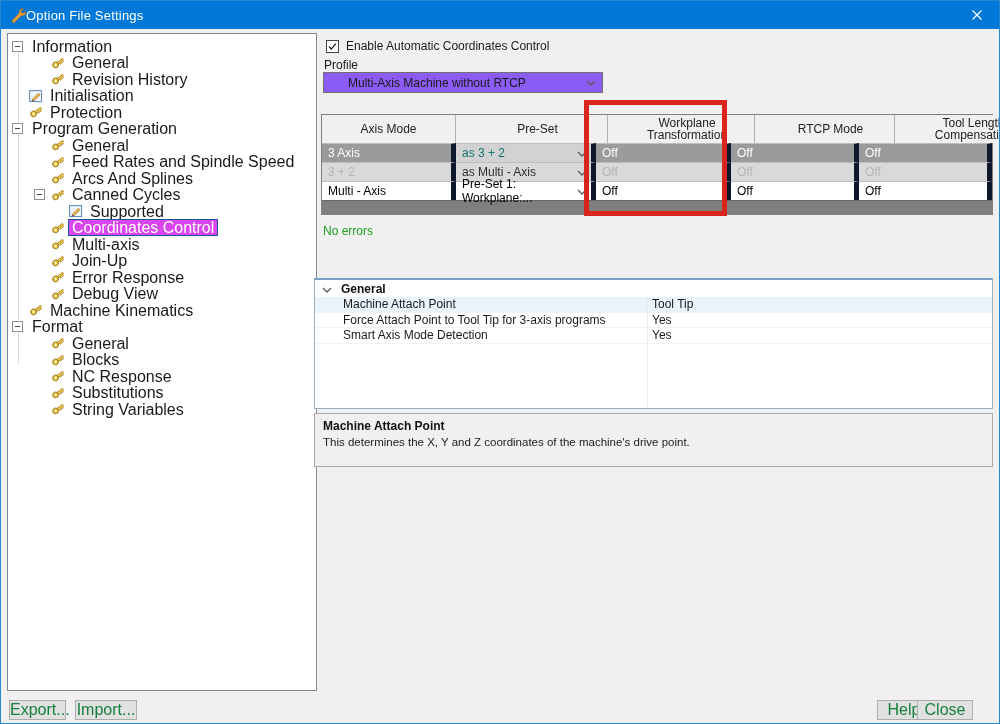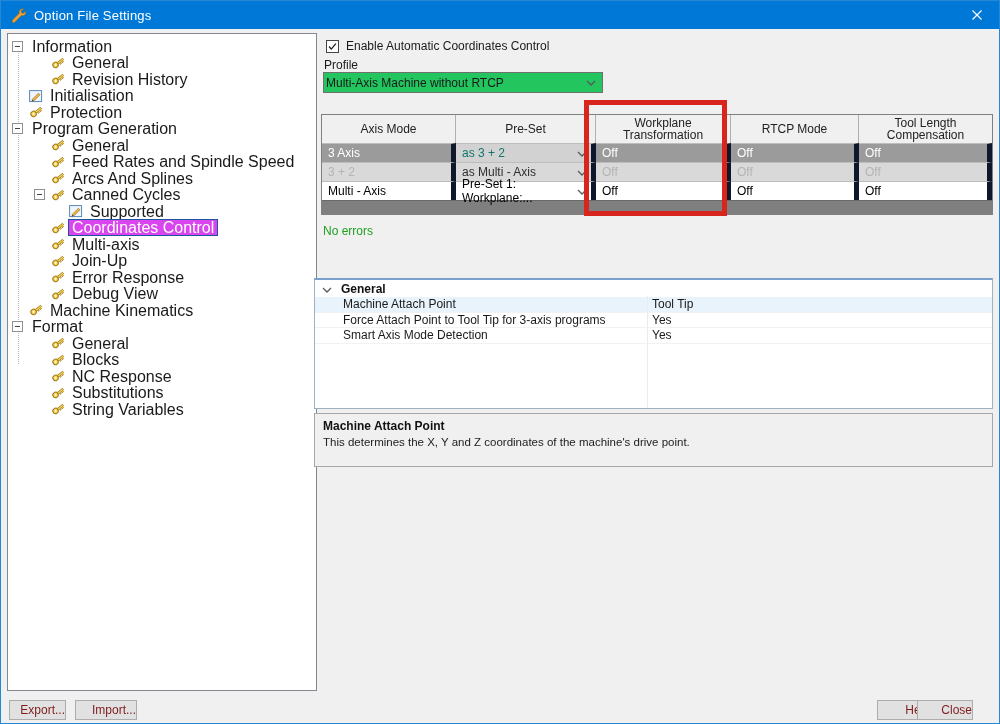--- a/index.html
+++ b/index.html
@@ -4,21 +4,21 @@
 <style>
   * { margin:0; padding:0; box-sizing:border-box; }
   html,body { width:1000px; height:724px; font-family:"Liberation Sans", sans-serif; }
   #window { position:relative; width:1000px; height:724px; background:#f0f0f0;
             border:1px solid #2688d4; overflow:hidden; }
 
   
   .titlebar { position:absolute; left:0; top:0; width:100%; height:28px; background:#0078d7;
               display:flex; align-items:center; color:#fff; }
   .titlebar .app-icon { width:16px; height:16px; margin-left:9px; }
-  .titlebar .title { font-size:13px; margin-left:8px; letter-spacing:.2px; }
+  .titlebar .title { font-size:13px; letter-spacing:.2px; }
   .close-btn { position:absolute; right:0; top:0; width:45px; height:28px; display:flex;
                align-items:center; justify-content:center; cursor:pointer; }
 
   
   .tree-panel { position:absolute; left:6px; top:32px; width:310px; height:658px;
                 background:#fff; border:1px solid #828790; overflow:hidden; font-size:16px; }
   .tree-guide { position:absolute; left:10px; top:10px; height:320px; border-left:1px dotted #b8b8b8; }
   .tree { position:absolute; left:0; top:4px; width:100%; }
   .tnode { position:relative; height:16.5px; display:flex; align-items:center; white-space:nowrap; color:#1a1a1a; }
   .tnode .exp { width:11px; height:11px; border:1px solid #8f8f8f; background:#fff; position:relative;
@@ -33,30 +33,30 @@
   .tlabel { padding:0 3px; line-height:15px; }
   .tnode.selected .tlabel { background:#d946ef; color:#fff; outline:1px solid #1c54a0; }
 
   
   .chk-row { position:absolute; left:325px; top:38px; display:flex; align-items:center; }
   .checkbox { width:13px; height:13px; background:#fff; border:1px solid #454545; display:flex;
               align-items:center; justify-content:center; }
   .chk-label { font-size:12px; margin-left:7px; color:#1a1a1a; }
 
   .profile-label { position:absolute; left:323px; top:57px; font-size:12px; color:#1a1a1a; }
-  .profile-select { position:absolute; left:322px; top:71px; width:280px; height:21px; background:#22c55e;
+  .profile-select { position:absolute; left:322px; top:71px; width:280px; height:21px; background:#8b5cf6;
                     border:1px solid #707070; font-size:12px; display:flex; align-items:center;
-                    padding-left:2px; color:#1a1a1a; }
+                    padding-left:24px; color:#1a1a1a; }
   .profile-select .dd-arrow { position:absolute; right:6px; top:7px; }
 
   
   .grid-table { position:absolute; left:320px; top:113px; width:672px; border:1px solid #808080;
                 background:#f0f0f0; font-size:12px; }
   .g-row { display:grid; grid-template-columns:134px 140px 135px 128px 133px; }
-  .g-head { height:28px; }
+  .g-head { height:28px;gap:12px; }
   .g-head .g-cell { display:flex; align-items:center; justify-content:center; text-align:center;
                     line-height:12px; color:#222; background:#f0f0f0; border-right:1px solid #b0b0b0; }
   .g-cell:last-child { border-right:none; }
   .g-body .g-cell { height:19px; display:flex; align-items:center; padding:0 6px;
                     border-right:5px solid #0f172a; border-top:1px solid #bdbdbd; position:relative; }
   .row-sel .g-cell { background:#9b9b9b; color:#fff; }
   .row-sel .g-cell.preset { background:#d2d2d2; color:#0f766e; }
   .row-dis .g-cell { background:#d9d9d9; color:#b4b4b4; }
   .row-dis .g-cell.preset { color:#2f2f2f; }
   .row-nrm .g-cell { background:#fff; color:#000; }
@@ -84,21 +84,21 @@
   .pg-value { padding-left:4px; color:#1a1a1a; }
 
   
   .desc-panel { position:absolute; left:313px; top:412px; width:679px; height:54px; background:#f0f0f0;
                 border:1px solid #a8a8a8; padding:5px 8px; }
   .desc-title { font-size:12px; font-weight:bold; color:#111; }
   .desc-text { font-size:11.5px; color:#222; margin-top:3px; }
 
   
   .btn { position:absolute; top:699px; height:20px; background:#e1e1e1; border:1px solid #adadad;
-         font-size:12px; font-family:"Liberation Sans", sans-serif; color:#7f1d1d; cursor:pointer;text-align:right; }
+         font-size:16px; font-family:"Liberation Sans", sans-serif; color:#15803d; cursor:pointer; }
   #btn-export { left:8px;   width:57px; }
   #btn-import { left:74px;  width:62px; }
   #btn-help   { left:876px; width:54px; }
   #btn-close  { left:916px; width:56px; }
 </style>
 </head>
 <body>
 
 <div id="window">
 

